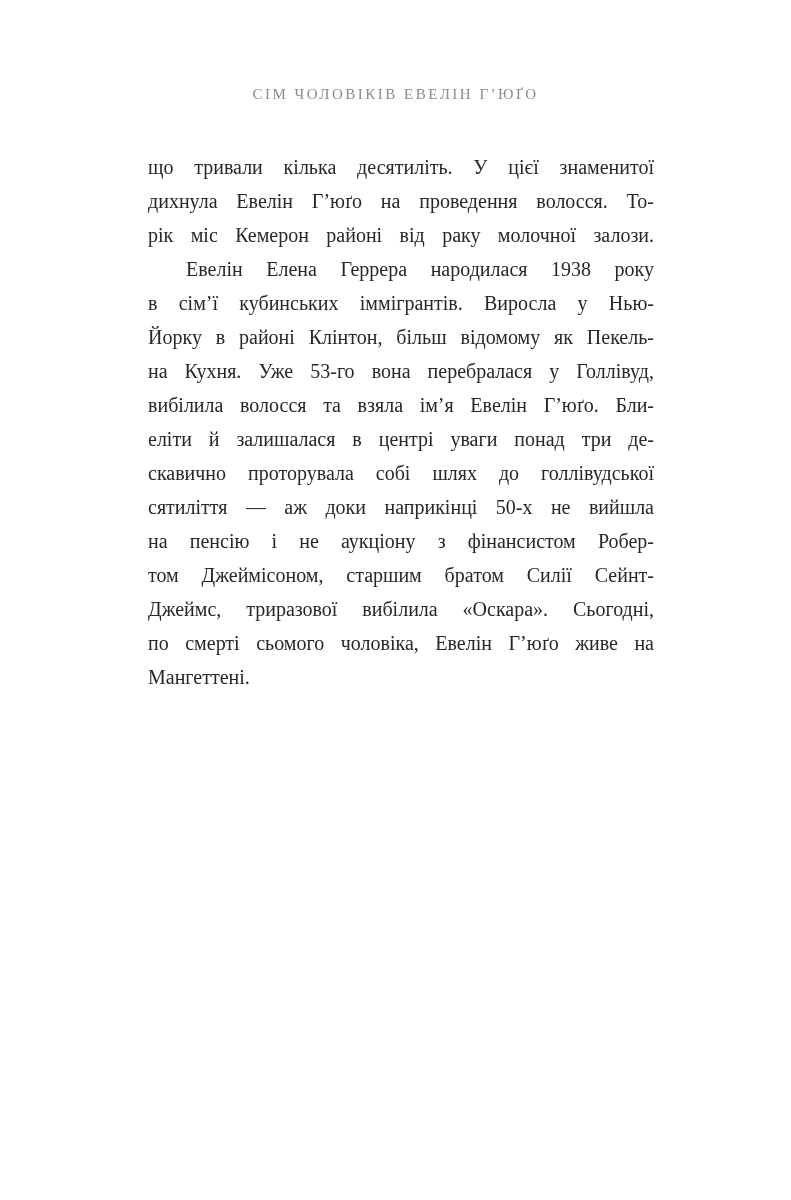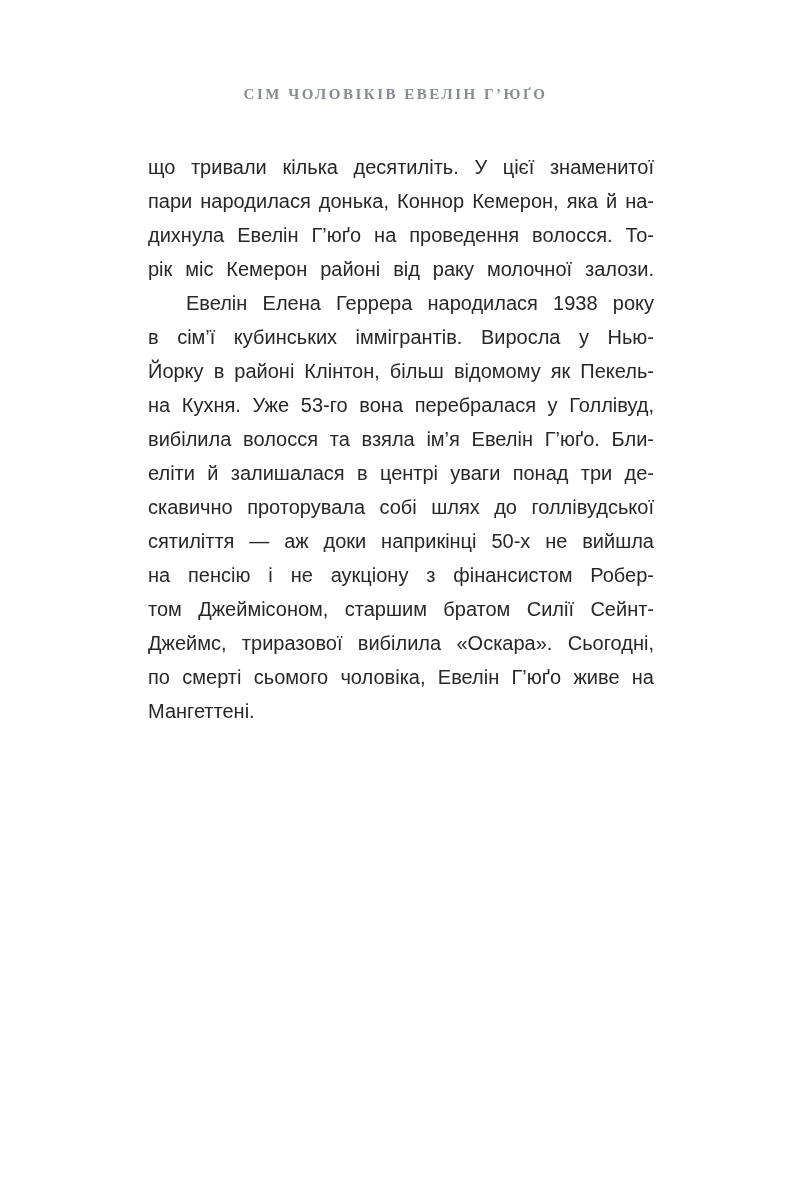--- a/index.html
+++ b/index.html
@@ -18,28 +18,28 @@
     position: absolute;
     top: 86px;
     left: 0;
     right: 0;
     text-align: center;
     font-family: "Liberation Serif", serif;
     font-size: 15px;
     letter-spacing: 2.5px;
     color: #878b92;
     text-transform: uppercase;
-    font-weight: 700;
+    font-weight: 400;
   }
   .text-block {
     position: absolute;
     left: 148px;
     top: 150px;
     width: 506px;
-    font-family: Liberation Sans, sans-serif;
+    font-family: Liberation Serif, serif;
     font-size: 20px;
     line-height: 34px;
     color: #26272b;
   }
   .para {
     margin: 0;
     padding: 0;
   }
   .line {
     height: 34px;
@@ -56,21 +56,20 @@
   }
 </style>
 </head>
 <body>
 
 <div class="page">
   <div class="running-header">СІМ ЧОЛОВІКІВ ЕВЕЛІН Г’ЮҐО</div>
   <div class="text-block">
       <div class="para">
         <div class="line">що тривали кілька десятиліть. У цієї знаменитої</div>
-        <div class="line">пари народилася донька, Коннор Кемерон, яка й на-</div>
         <div class="line">дихнула Евелін Г’юґо на проведення волосся. То-</div>
         <div class="line">рік міс Кемерон районі від раку молочної залози.</div>
       </div>
       <div class="para">
         <div class="line indent">Евелін Елена Геррера народилася 1938 року</div>
         <div class="line">в сім’ї кубинських іммігрантів. Виросла у Нью-</div>
         <div class="line">Йорку в районі Клінтон, більш відомому як Пекель-</div>
         <div class="line">на Кухня. Уже 53-го вона перебралася у Голлівуд,</div>
         <div class="line">вибілила волосся та взяла ім’я Евелін Г’юґо. Бли-</div>
         <div class="line">еліти й залишалася в центрі уваги понад три де-</div>

